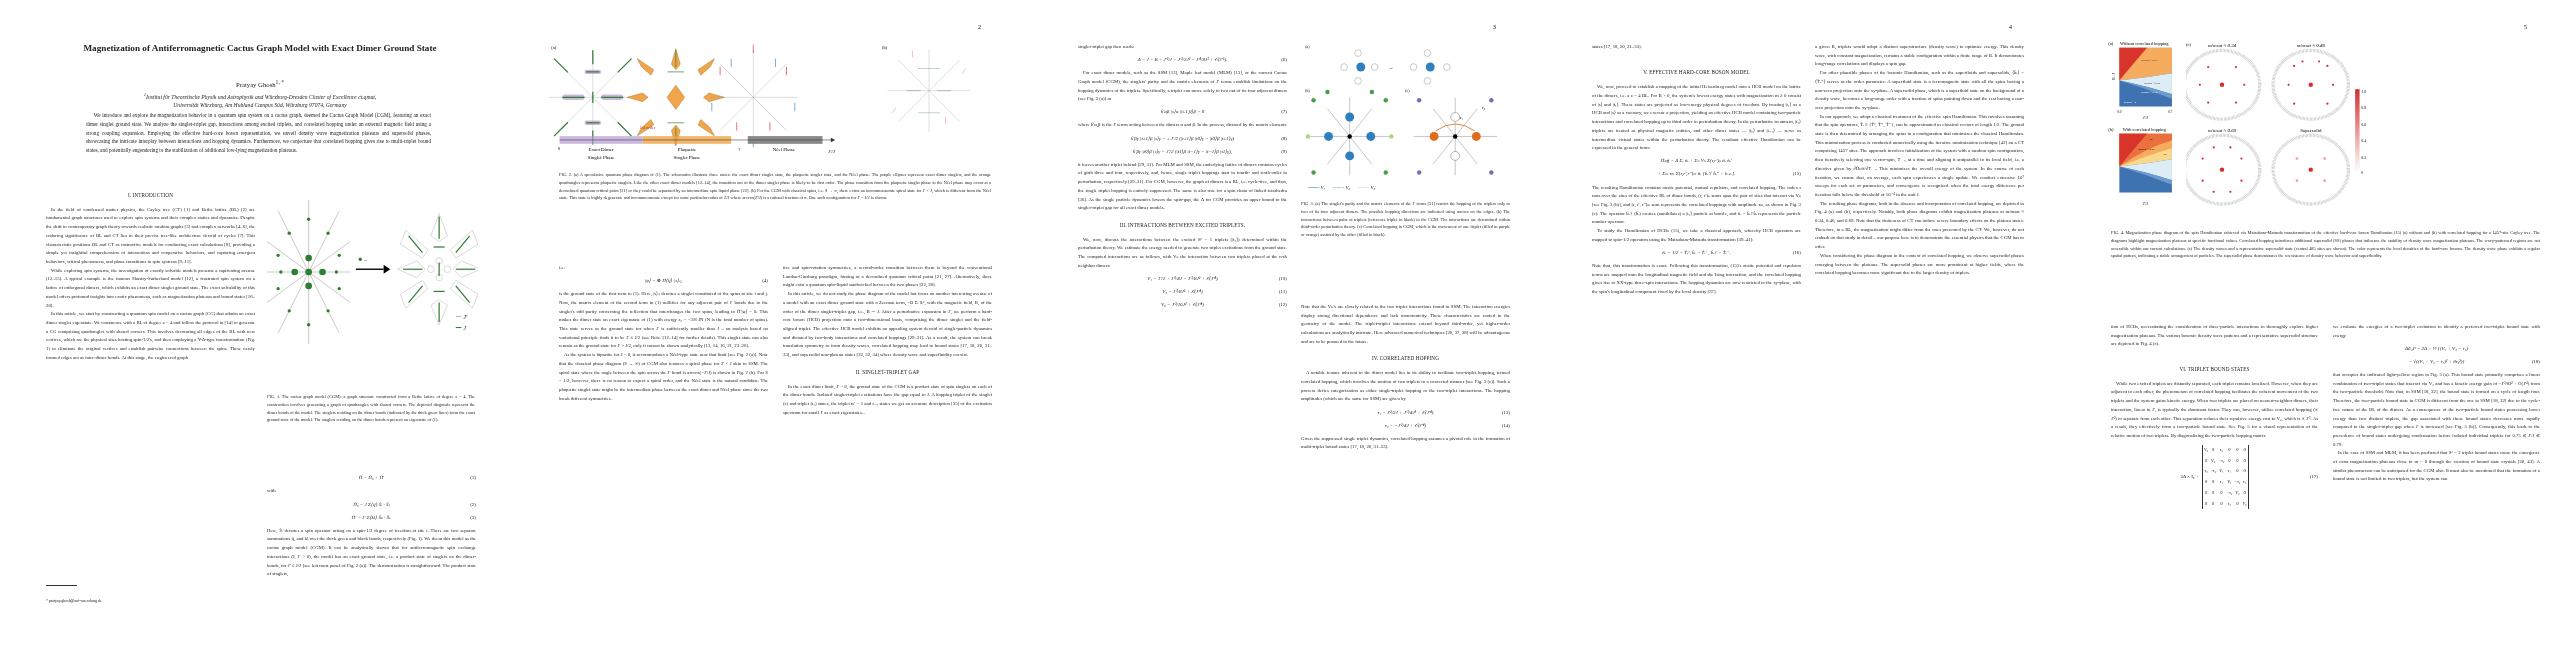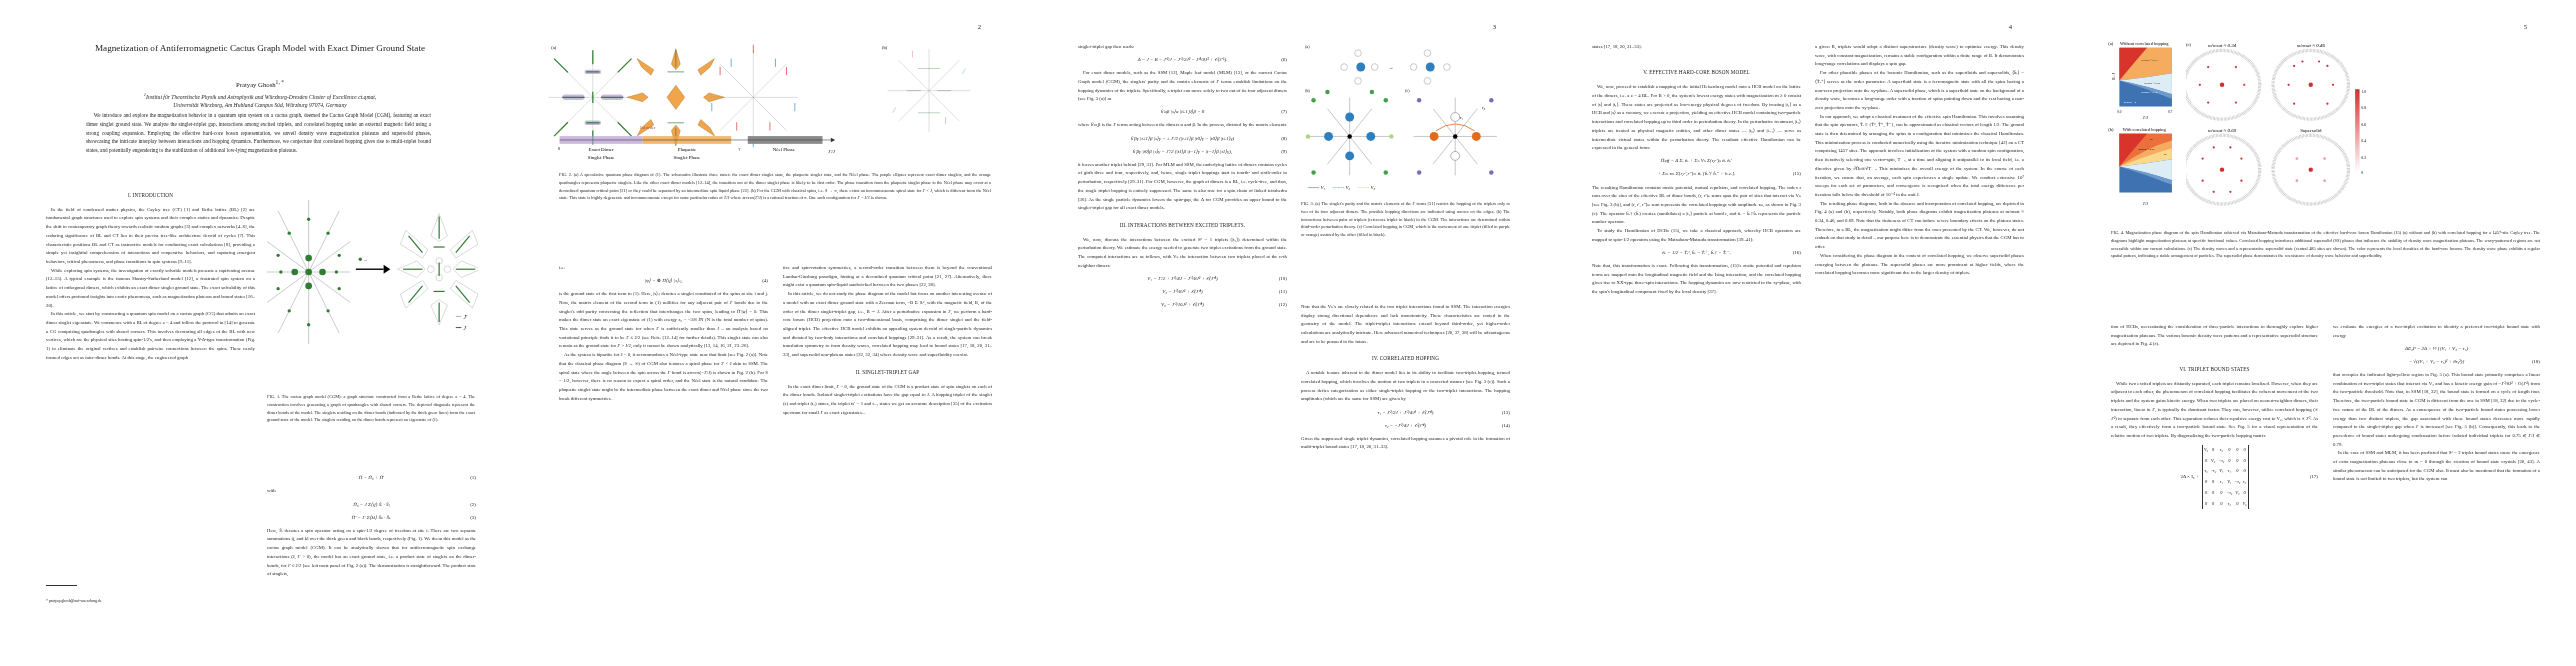--- a/index.html
+++ b/index.html
@@ -7,21 +7,21 @@
   .page{position:absolute;top:0;width:515px;height:667px;background:#fff;}
   .pnum{position:absolute;top:23px;right:49px;font-size:6.7px;}
   .col{position:absolute;width:104px;font-size:4.8px;line-height:8.7px;text-align:justify;hyphens:auto;}
   .col p{margin:0;text-indent:5px;}
   .col p.ni{text-indent:0;}
   .sec{text-align:center;font-size:5.2px;font-weight:normal;letter-spacing:0.1px;margin:7.8px 0 6.7px;line-height:8.3px;}
   .eq{text-align:center;font-style:italic;margin:4.4px 0;position:relative;font-size:5px;}
   .eq .num{position:absolute;right:0;font-style:normal;}
   .cap{font-size:4.4px;line-height:7.8px;text-align:justify;}
   .arxiv{position:absolute;left:3.3px;top:528px;transform:rotate(-90deg);transform-origin:0 0;font-size:16.7px;color:#999;white-space:nowrap;letter-spacing:0.6px;}
-  .title{position:absolute;top:43px;left:46px;width:428px;text-align:center;font-weight:normal;font-size:9.2px;line-height:11.7px;}
+  .title{position:absolute;top:43px;left:46px;width:428px;text-align:center;font-weight:bold;font-size:9.2px;line-height:11.7px;}
   .author{position:absolute;top:79px;left:46px;width:428px;text-align:center;font-size:6.7px;}
   .affil{position:absolute;top:91px;left:46px;width:428px;text-align:center;font-size:5.6px;font-style:italic;line-height:8.3px;}
   .abstract{position:absolute;top:111px;left:86px;width:345px;font-size:5.2px;line-height:8.8px;text-align:justify;}
   .abstract p{margin:0;text-indent:7.8px;}
   .fig{position:absolute;}
   .footnote{position:absolute;font-size:3.9px;}
   .rule{position:absolute;height:0.6px;background:#333;}
   svg text{font-family:"Liberation Serif",serif;}
 </style>
 </head>

